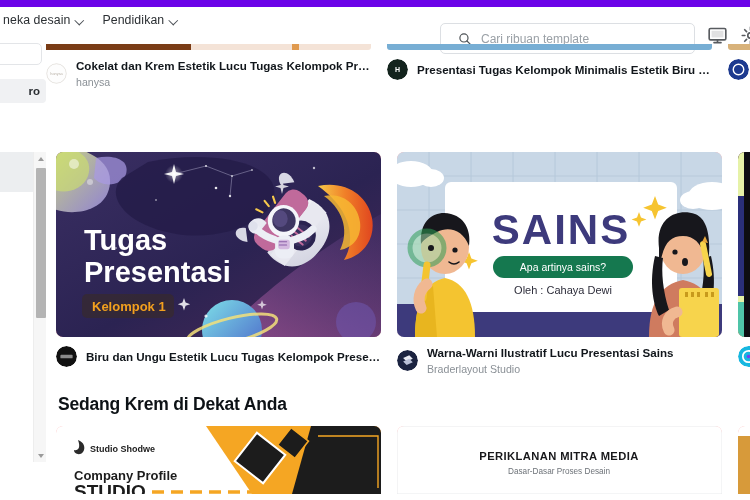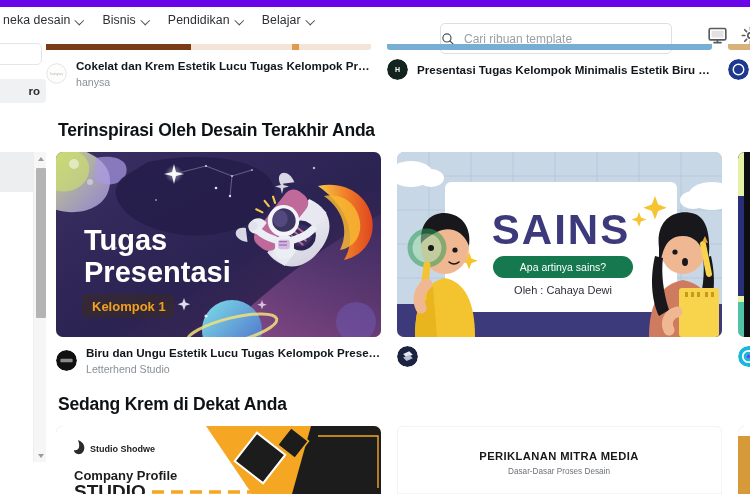--- a/index.html
+++ b/index.html
@@ -33,23 +33,23 @@
   .chev::after {
     content:""; position:absolute; left:1px; top:1px;
     width:5.5px; height:5.5px;
     border-right:1.4px solid #4a4f55; border-bottom:1.4px solid #4a4f55;
     transform: rotate(45deg);
   }
 
   
   .search-wrap {
     position:absolute; left:440px; top:16px;
-    width:232px; height:31px;
+    width:255px; height:31px;
     border:1px solid #dcdfe3; border-radius:5px;
-    background:#fff; display:flex; align-items:center; padding:0 0;
+    background:#fff; display:flex; align-items:center; padding:0 17px;
   }
   .search-icon { width:14px; height:14px; flex:0 0 auto; margin-right:9px; }
   .search-input {
     border:none; outline:none; background:transparent;
     font-family:"Liberation Sans", sans-serif;
     font-size:12px; color:#6d7278; width:100%;
   }
   .search-input::placeholder { color:#9aa0a6; }
 
   .hdr-icons { position:absolute; right:0px; top:18px; display:flex; align-items:center; gap:12px; }
@@ -128,29 +128,21 @@
 
   <div class="purple-bar"></div>
 
   <div class="header">
     <div class="nav">
       <div class="nav-item">
         <span>neka desain</span>
         <span class="chev"></span>
       </div>
       <div class="nav-item">
-        <span>Bisnis</span>
-        <span class="chev"></span>
-      </div>
-      <div class="nav-item">
         <span>Pendidikan</span>
-        <span class="chev"></span>
-      </div>
-      <div class="nav-item">
-        <span>Belajar</span>
         <span class="chev"></span>
       </div>
     </div>
 
     <div class="search-wrap">
       <svg class="search-icon" viewBox="0 0 20 20">
         <circle cx="8.5" cy="8.5" r="5.8" fill="none" stroke="#4d5256" stroke-width="1.7"></circle>
         <line x1="12.8" y1="12.8" x2="17.4" y2="17.4" stroke="#4d5256" stroke-width="1.7" stroke-linecap="round"></line>
       </svg>
       <input class="search-input" placeholder="Cari ribuan template" style="">
@@ -229,23 +221,20 @@
             <div class="avatar">
           <svg viewBox="0 0 24 24">
                 <circle cx="12" cy="12" r="12" fill="#1d3a8f"></circle>
             <circle cx="12" cy="12" r="6" fill="none" stroke="#fff" stroke-width="1.6"></circle>
               </svg>
         </div>
           </div>
       </div>
     </div>
 
-    <div class="row-hdg1">
-      <div class="section-title">Terinspirasi Oleh Desain Terakhir Anda</div>
-    </div>
 
     <div class="row row-big">
 
       <div class="card">
         <div class="thumb">
           <svg viewBox="0 0 325 185" preserveAspectRatio="none">
             <defs>
               <linearGradient id="spaceBg" x1="0" y1="0" x2="1" y2="1">
                 <stop offset="0" stop-color="#3a2f63"></stop>
                   <stop offset=".55" stop-color="#2b2352"></stop>
@@ -361,21 +350,20 @@
         </div>
         <div class="meta">
           <div class="avatar">
             <svg viewBox="0 0 24 24">
                 <circle cx="12" cy="12" r="12" fill="#111"></circle>
               <rect x="5" y="10" width="14" height="4" rx="1" fill="#8a8a8a"></rect>
               </svg>
           </div>
           <div class="meta-txt">
             <div class="m-title">Biru dan Ungu Estetik Lucu Tugas Kelompok Presentasi</div>
-            <div class="m-sub">Letterhend Studio</div>
           </div>
         </div>
       </div>
 
       <div class="card">
         <div class="thumb">
           <svg viewBox="0 0 325 185" preserveAspectRatio="none">
             <rect width="325" height="185" fill="#c8d7e6"></rect>
             <g stroke="#b6c8da" stroke-width="1.2" opacity=".9">
               <path d="M0,24 H325 M0,58 H325 M0,92 H325 M0,126 H325 M0,160 H325"></path>
@@ -441,20 +429,24 @@
             </g>
           </svg>
         </div>
         <div class="meta">
           <div class="avatar">
             <svg viewBox="0 0 24 24">
                 <circle cx="12" cy="12" r="12" fill="#1b2340"></circle>
               <path d="M7 9 L14 6 L18 10 L11 13 Z" fill="#e8eaf2"></path>
               <path d="M7 13 L14 10 L18 14 L11 17 Z" fill="#b9c0d6"></path>
               </svg>
+          </div>
+          <div class="meta-txt">
+            <div class="m-title">Warna-Warni Ilustratif Lucu Presentasi Sains</div>
+            <div class="m-sub">Braderlayout Studio</div>
           </div>
         </div>
       </div>
 
       <div class="card partial">
         <div class="thumb" style="width:60px;">
           <svg viewBox="0 0 60 185" preserveAspectRatio="none">
             <rect width="60" height="185" fill="#0d0d12"></rect>
             <rect x="0" y="0" width="6" height="185" fill="#e6f2a8"></rect>
             <rect x="0" y="44" width="6" height="100" fill="#2a2f7a"></rect>

